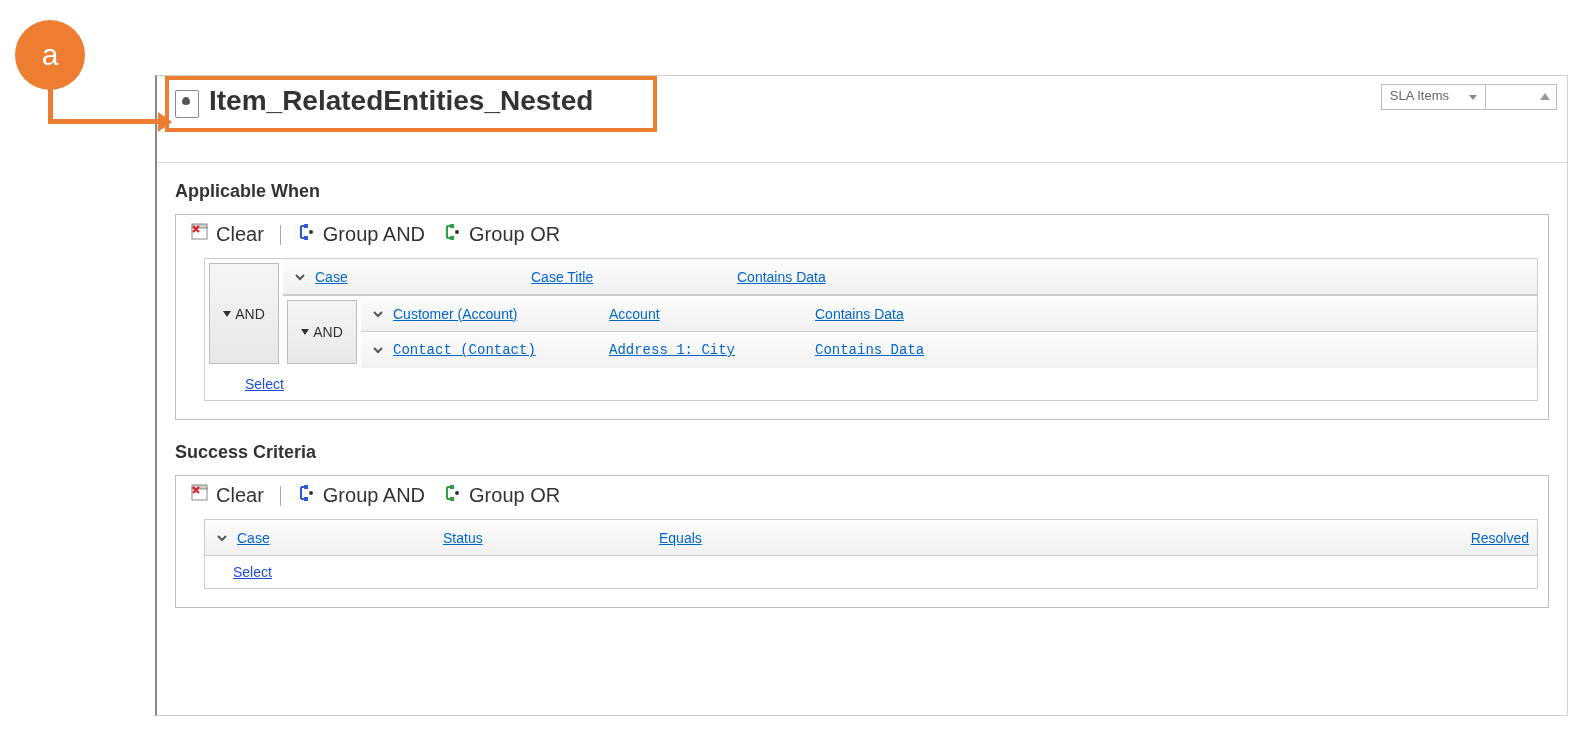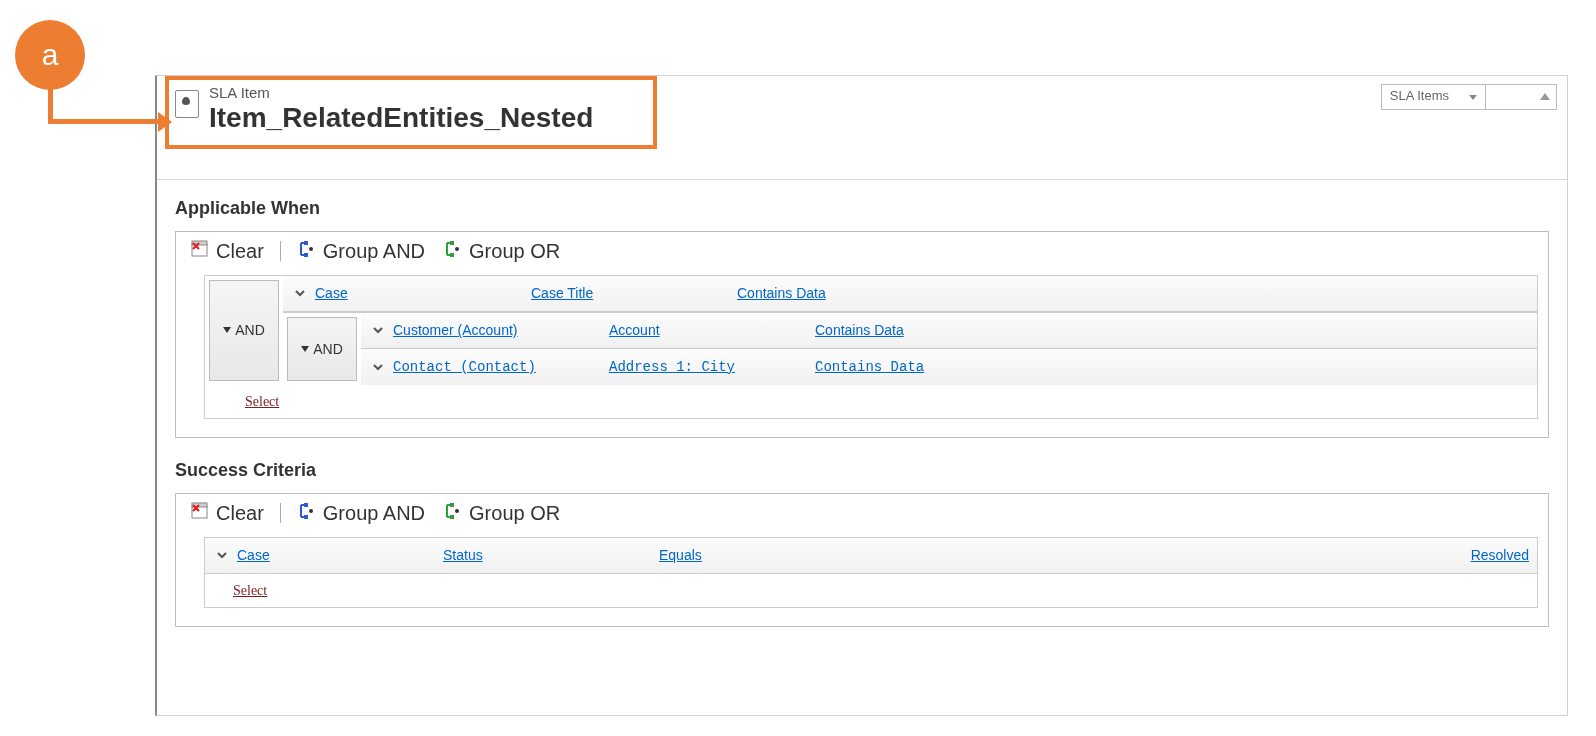--- a/index.html
+++ b/index.html
@@ -150,21 +150,21 @@
   }
   .rule-row:last-child{border-bottom:none;font-family:Liberation Mono, monospace;}
   .chev { width:18px; display:flex; justify-content:center; cursor:pointer;}
   .chev svg{width:12px;height:12px;}
   .link { color:#0066CC; text-decoration:underline; cursor:pointer; }
   .col-entity{ width:210px; }
   .col-attr { width:200px; }
   .col-op   { flex:1; }
   .nested { display:flex; align-items:stretch; border-top:1px solid #ccc;}
   .select-row { padding:8px 0 8px 40px; }
-  .select-row .link{ color:#7f1d1d;font-family:Liberation Serif, serif; }
+  .select-row .link{ color:#1d4ed8; }
   .sc-rules .col-entity{width:200px;}
   .sc-rules .col-attr{width:210px;}
   .sc-rules .col-op{width:210px;}
 </style>
 </head>
 <body>
 
 <div class="callout-badge">
   <span>a</span>
 </div>
@@ -173,21 +173,20 @@
     <div class="h"></div>
     <div class="tip"></div>
 </div>
 
 <div class="panel">
 
   <div class="header-row">
     <div class="title-box">
       <div class="doc-icon"></div>
       <div>
-        <div class="entity-label">SLA Item</div>
         <div class="record-title">Item_RelatedEntities_Nested</div>
       </div>
     </div>
     <div class="nav-dd">
       <div class="dd-label">SLA Items</div>
       <div class="up-btn">
         <svg viewBox="0 0 12 12">
             <path d="M6 2 L11 9 L1 9 Z" fill="#999"></path>
           </svg>
       </div>

